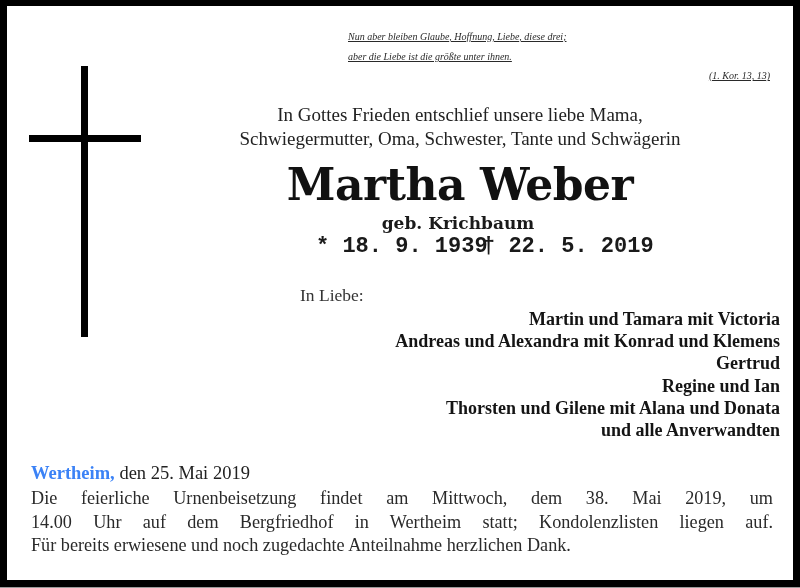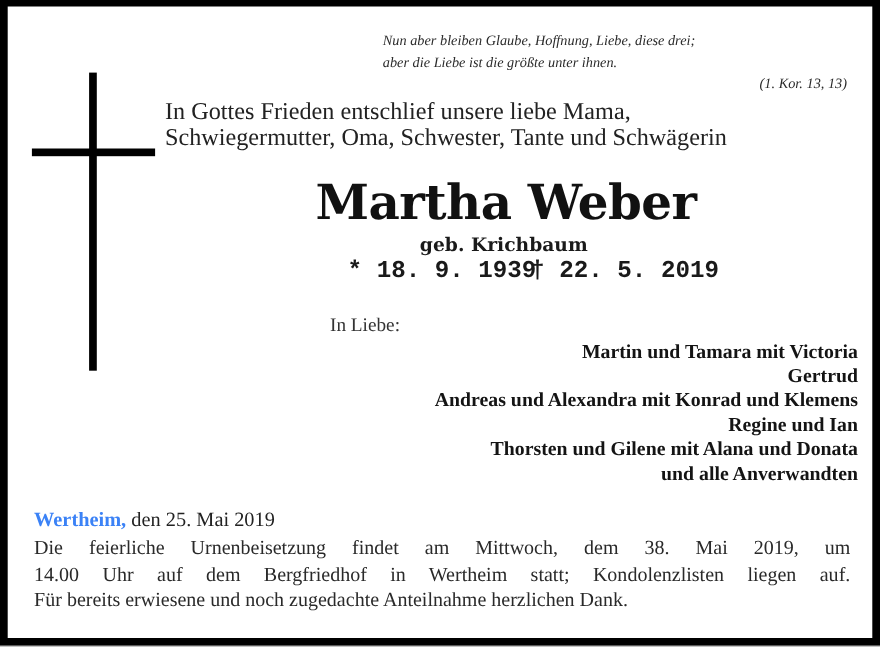--- a/index.html
+++ b/index.html
@@ -1,24 +1,24 @@
 <!DOCTYPE html>
 <html><head>
   <meta charset="utf-8">
   <style>
     html, body { margin: 0; padding: 0; background: #ffffff; }
     body { width: 800px; height: 588px; position: relative; overflow: hidden; font-family: "DejaVu Serif", "Liberation Serif", serif; color: #1e1e1e; }
     .frame { position: absolute; left: 0; top: 0; width: 786px; height: 574px; border-left: 7px solid #000; border-top: 6px solid #000; border-right: 8px solid #000; border-bottom: 7px solid #000; background: #fff; }
     .bottom-shade { position: absolute; left: 0; top: 587px; width: 800px; height: 1px; background: #9a9a9a; }
     .cross-v { position: absolute; left: 81px; top: 66px; width: 7px; height: 271px; background: #000; }
     .cross-h { position: absolute; left: 29px; top: 135px; width: 112px; height: 7px; background: #000; }
-    .verse { position: absolute; right: 30px; top: 27px; width: 440px; text-align: right; font-style: italic; font-size: 13px; line-height: 20px; color: #2a2a2a; font-family: "Liberation Serif", serif; }
+    .verse { position: absolute; right: 30px; top: 27px; width: 440px; text-align: right; font-style: italic; font-size: 10px; line-height: 20px; color: #2a2a2a; font-family: "Liberation Serif", serif; text-decoration: underline; }
     .verse .line { display: block; text-align: left; padding-left: 18px; }
     .verse .ref { display: block; text-align: right; line-height: 17px; }
-    .intro { position: absolute; left: 150px; top: 89px; width: 620px; font-size: 22px; line-height: 24px; color: #222; font-family: "Liberation Serif", serif; }
+    .intro { position: absolute; left: 150px; top: 103px; width: 620px; text-align: center; font-size: 19px; line-height: 24px; color: #222; font-family: "Liberation Serif", serif; }
     .name { position: absolute; left: 280px; top: 160px; width: 360px; text-align: center; font-size: 44px; font-weight: bold; line-height: 50px; color: #111; font-family: "DejaVu Serif", serif; letter-spacing: -0.5px; }
     .maiden { position: absolute; left: 280px; top: 212px; width: 356px; text-align: center; font-size: 17px; font-weight: bold; line-height: 22px; color: #1a1a1a; font-family: "DejaVu Serif", serif; }
     .dates { position: absolute; top: 236px; font-size: 22px; font-weight: bold; line-height: 22px; color: #1a1a1a; font-family: Liberation Mono, monospace; }
     .born { left: 316px; }
     .died { left: 482px; }
     .love-label { position: absolute; left: 300px; top: 284px; font-size: 17.5px; line-height: 22px; color: #333; font-family: "Liberation Serif", serif; }
     .family { position: absolute; left: 300px; top: 308px; width: 480px; font-size: 18px; font-weight: bold; line-height: 22.2px; color: #141414; font-family: "Liberation Serif", serif; text-align: right; }
     .family .fam-line { display: block; white-space: nowrap; }
     .place-date { position: absolute; left: 31px; top: 461px; font-size: 18.5px; line-height: 24px; color: #222; font-family: "Liberation Serif", serif; }
     .place-date .place { font-weight: bold; color: #3b82f6; text-align: center; }
@@ -49,22 +49,22 @@
 </div>
 
 <div class="name">Martha Weber</div>
 <div class="maiden">geb. Krichbaum</div>
 <div class="dates born">* 18. 9. 1939</div>
 <div class="dates died">† 22. 5. 2019</div>
 
 <div class="love-label">In Liebe:</div>
 <div class="family">
   <span class="fam-line">Martin und Tamara mit Victoria</span>
+  <span class="fam-line">Andreas und Alexandra mit Konrad und Klemens</span>
   <span class="fam-line">Gertrud</span>
-  <span class="fam-line">Andreas und Alexandra mit Konrad und Klemens</span>
   <span class="fam-line">Regine und Ian</span>
   <span class="fam-line">Thorsten und Gilene mit Alana und Donata</span>
   <span class="fam-line">und alle Anverwandten</span>
 </div>
 
 <div class="place-date"><span class="place">Wertheim,</span><span> den 25. Mai 2019</span></div>
 
 <div class="notice">
   <span class="n-line">Die feierliche Urnenbeisetzung findet am Mittwoch, dem 38. Mai 2019, um</span>
   <span class="n-line">14.00 Uhr auf dem Bergfriedhof in Wertheim statt; Kondolenzlisten liegen auf.</span>

